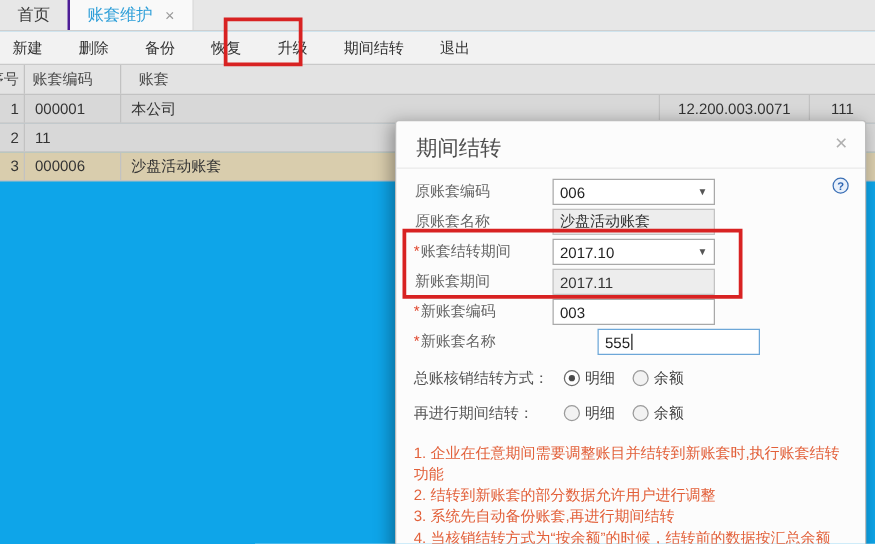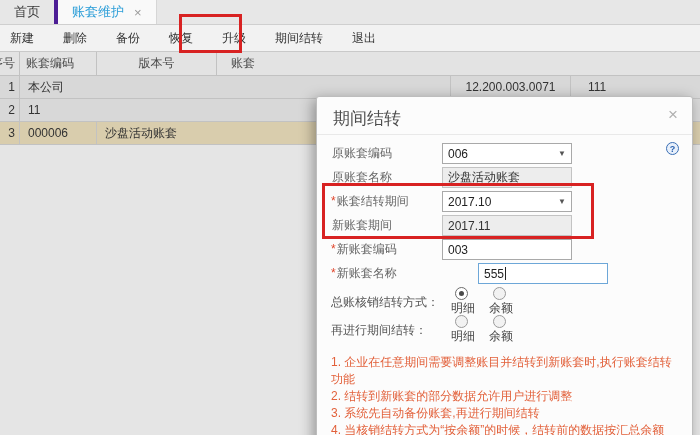--- a/index.html
+++ b/index.html
@@ -1,25 +1,25 @@
 <!DOCTYPE html>
 <html><head>
 <meta charset="utf-8">
 <style>
   * { margin:0; padding:0; box-sizing:border-box; }
   body { font-family:"Liberation Sans","DejaVu Sans",sans-serif; }
   .screen { position:relative; width:700px; height:435px; overflow:hidden;
-            background:#e5e5e5; font-size:12px; color:#333; }
+            background:#0ea5e9; font-size:12px; color:#333; }
 
   
   .tabbar { height:25px; background:#e7e7e7; border-bottom:1px solid #cfcfcf;
             display:flex; align-items:stretch; }
   .tab { display:flex; align-items:center; padding:0 14px; font-size:13px;
          color:#3a3a3a; cursor:default; }
-  .tab.active { background:#f9f9f9; color:#2c9ed8; border-left:4px solid #4c1d95;
+  .tab.active { background:#f9f9f9; color:#2c9ed8; border-left:2px solid #4c1d95;
                 border-right:1px solid #d6d6d6; }
   .tab .close { margin-left:10px; color:#9a9a9a; font-size:13px; line-height:1; }
 
   
   .toolbar { height:27px; background:#f2f2f2; border-bottom:1px solid #c9c9c9;
              display:flex; align-items:flex-end; padding-left:2px; }
   .tool-btn { padding:4px 8px; margin-right:13px; font-size:12px; color:#333; }
 
   
   .grid { width:700px; }
@@ -66,21 +66,21 @@
            margin-left:1px; }
 
   .r-row { display:flex; align-items:center; height:20px; margin-top:8px; }
   .r-label { width:111px; font-size:12px; color:#555; }
   .radio-group { display:flex; align-items:center; margin-left:9px; }
   .radio { width:13px; height:13px; border-radius:50%; border:1px solid #9a9a9a;
            background:#f2f2f2; margin-right:4px; position:relative; }
   .radio.on { background:#fff; border-color:#6b6b6b; }
   .radio.on::after { content:""; position:absolute; left:3px; top:3px; width:5px;
                      height:5px; border-radius:50%; background:#4a4a4a; }
-  .radio-opt { display:flex; align-items:center; margin-right:14px;flex-direction:column; }
+  .radio-opt { display:flex; align-items:center; margin-right:14px; }
   .radio-opt span.opt-label { font-size:12px; color:#444; }
 
   .notes { margin-top:14px; width:344px; font-size:12px; line-height:17px;
            color:#e2603a; }
   .note-line { margin-bottom:0; }
 
   
   .anno { position:absolute; border:3px solid #d82222; background:transparent;
           z-index:20; }
   .anno1 { left:179px; top:14px; width:63px; height:39px; }
@@ -110,25 +110,25 @@
     <div class="tool-btn">期间结转</div>
     <div class="tool-btn">退出</div>
   </div>
 
   <div class="grid">
     <div class="g-row header">
       <div class="g-cell c0">
           <span class="anchor-right">序号</span>
         </div>
       <div class="g-cell c1">账套编码</div>
-      <div class="g-cell c3">版本号</div>
       <div class="g-cell c4">账套</div>
     </div>
     <div class="g-row">
       <div class="g-cell c0">1</div>
+      <div class="g-cell c1">000001</div>
       <div class="g-cell c2">本公司</div>
       <div class="g-cell c3">12.200.003.0071</div>
       <div class="g-cell c4">111</div>
     </div>
     <div class="g-row">
       <div class="g-cell c0">2</div>
       <div class="g-cell c2">11</div>
       <div class="g-cell c3"></div>
       <div class="g-cell c4"></div>
     </div>

